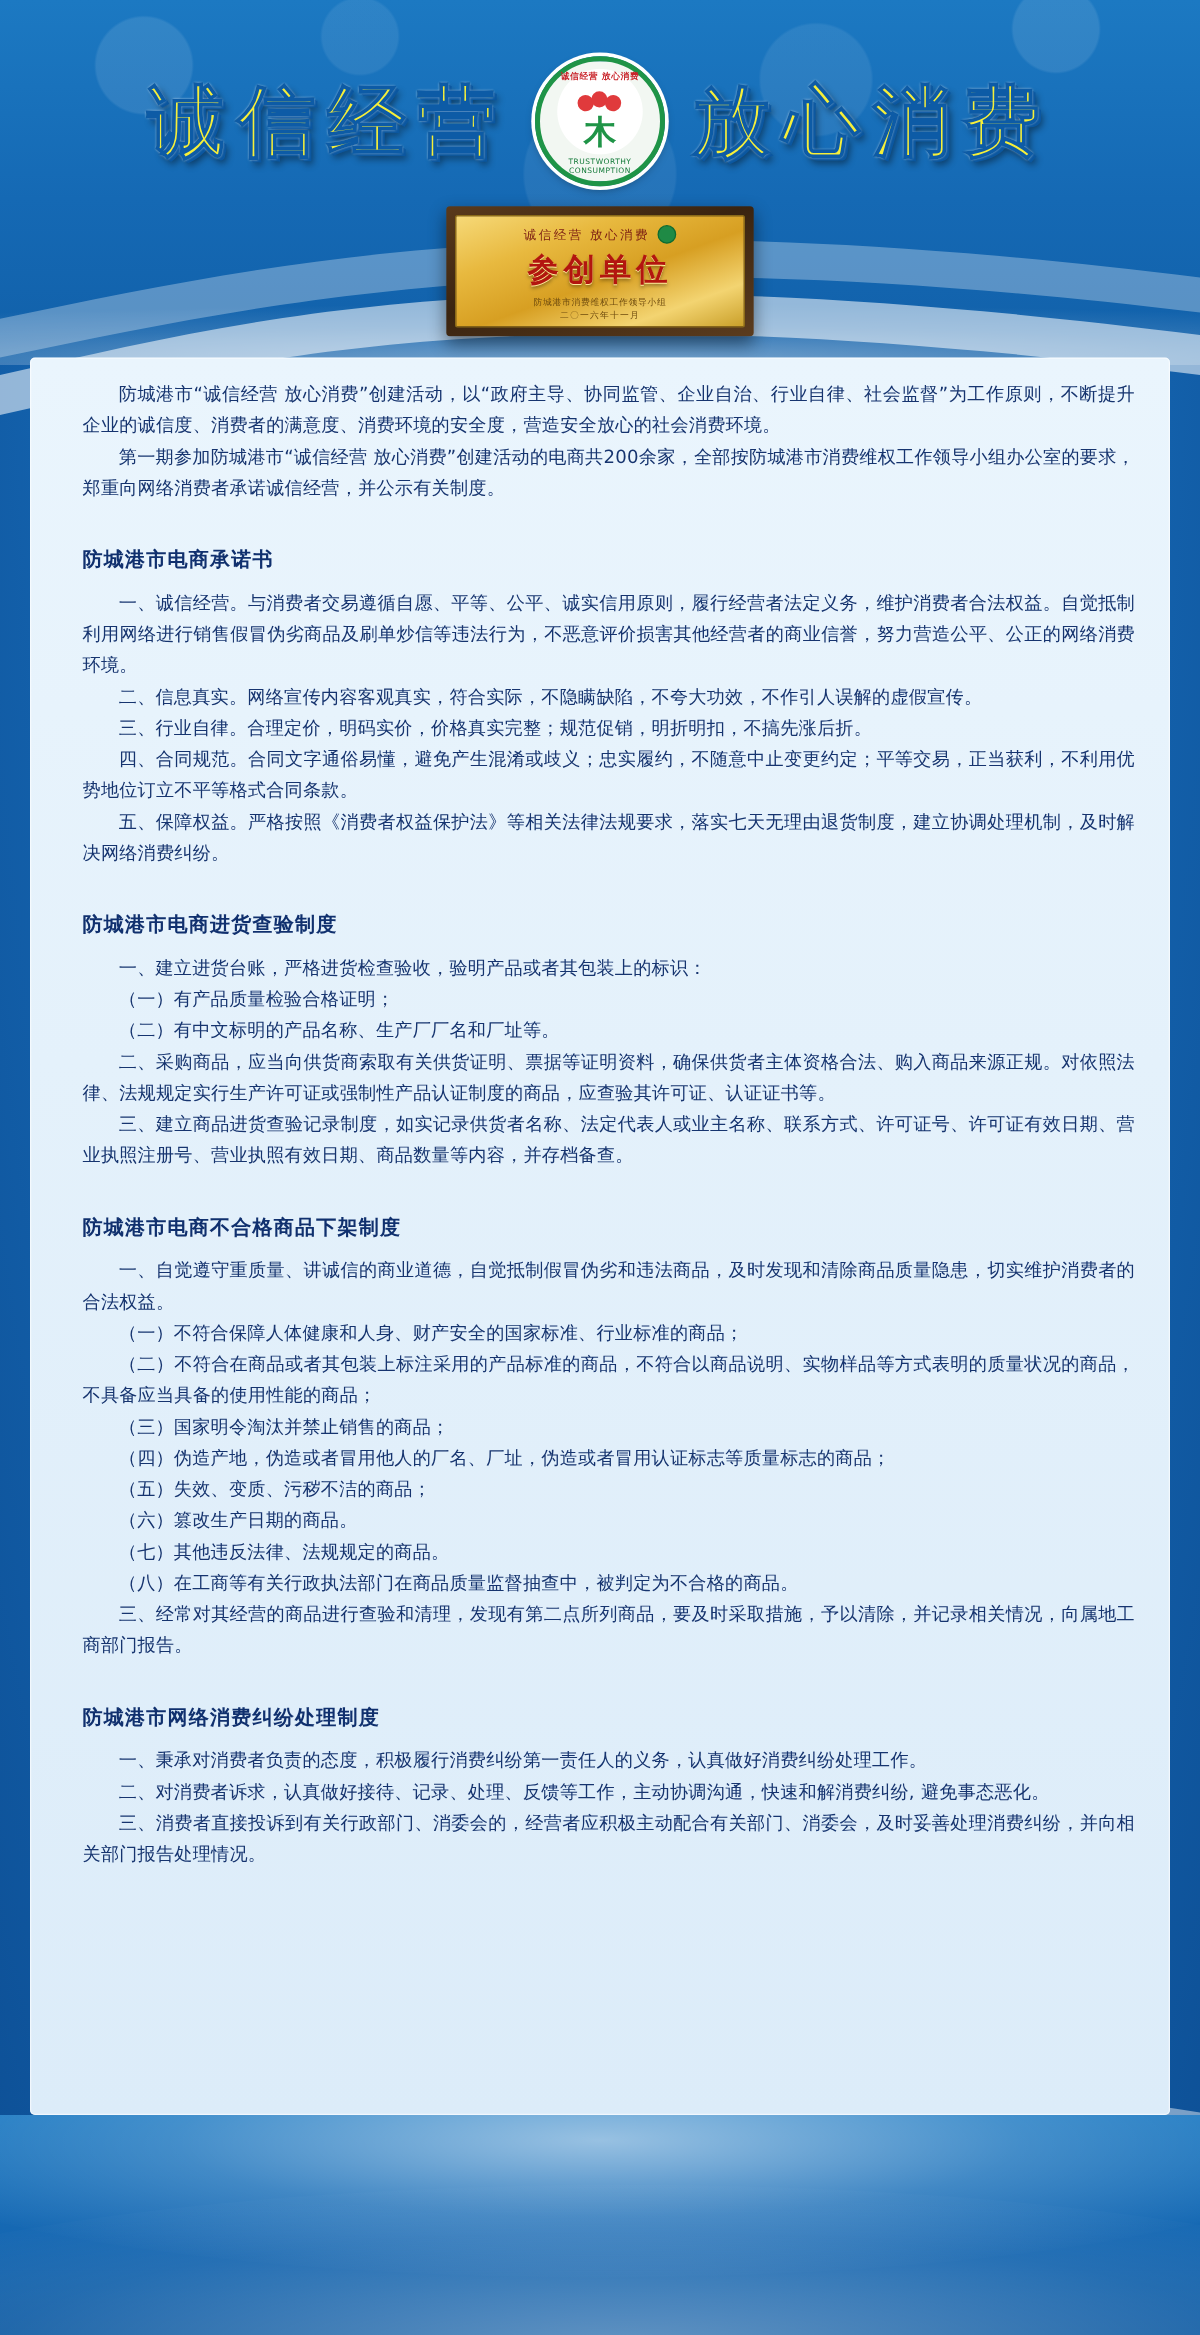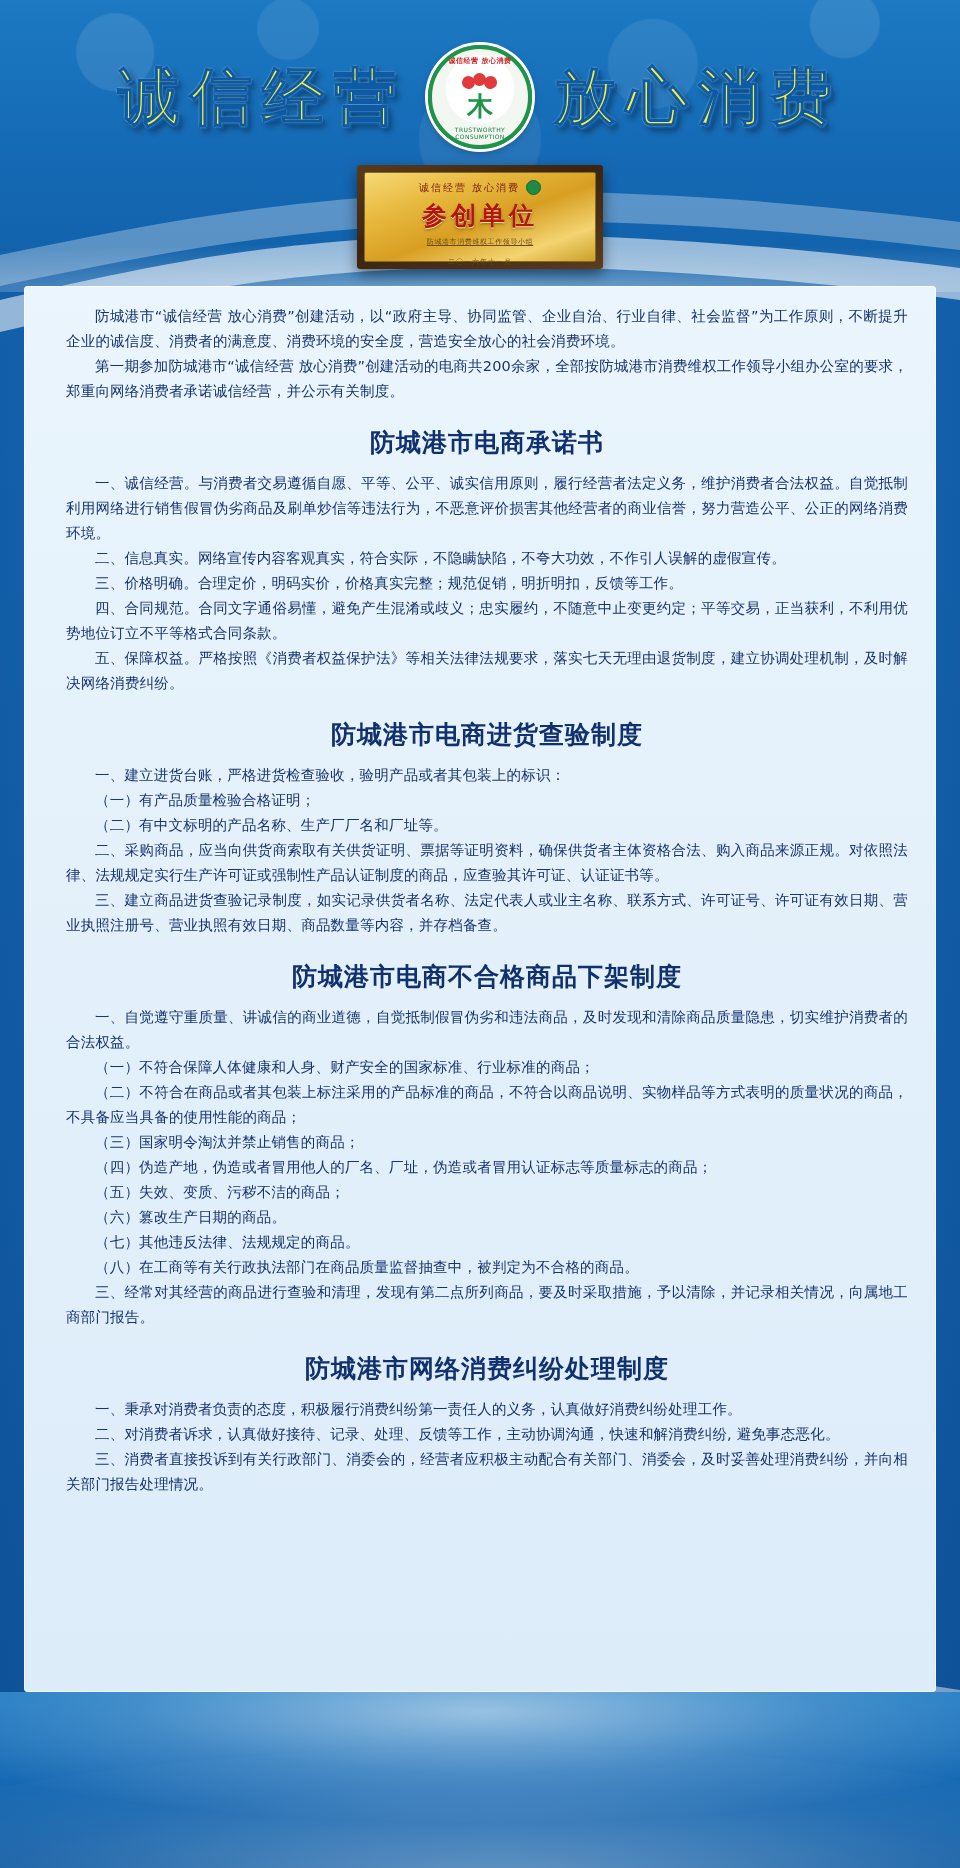--- a/index.html
+++ b/index.html
@@ -91,40 +91,40 @@
     padding-top:7px;box-sizing:border-box;position:relative;
   }
   .plaque-top{font-size:10px;color:#7a1b12;letter-spacing:2px;display:flex;align-items:center;gap:6px;}
   .plaque-badge{
     width:13px;height:13px;border-radius:50%;background:#1f8a45;border:1px solid #0d6b31;
   }
   .plaque-main{
     margin-top:4px;font-size:25px;font-weight:bold;color:#b3160f;letter-spacing:4px;
     text-shadow:0 1px 0 #ffe89a,0 2px 3px rgba(0,0,0,.35);
   }
-  .plaque-sub{margin-top:5px;font-size:7px;color:#6e4b0e;letter-spacing:.6px;text-decoration:underline;}
-  .plaque-date{margin-top:10px;font-size:7px;color:#6e4b0e;letter-spacing:1px;}
+  .plaque-sub{margin-top:5px;font-size:7px;color:#6e4b0e;letter-spacing:.6px;}
+  .plaque-date{margin-top:0;font-size:7px;color:#6e4b0e;letter-spacing:1px;}
   
   .card{
     position:absolute;left:24px;top:286px;width:912px;height:1406px;
     background:linear-gradient(180deg,#eaf5fd 0%,#e4f1fb 40%,#dcecf9 100%);
     border-radius:4px;
     box-shadow:0 0 0 1px rgba(255,255,255,.6) inset;
     box-sizing:border-box;
     padding:18px 28px 10px 42px;
     color:#13306b;
   }
   .p{
     font-size:14.5px;line-height:25px;text-align:justify;
     text-indent:2em;margin:0;color:#16346f;letter-spacing:.2px;
   }
   .p.noindent{text-indent:0;}
   .sec-title{
-    text-align:center;font-size:25px;font-weight:bold;color:#10306e;
-    margin:22px 0 12px 0;letter-spacing:1px;
+    font-size:16px;font-weight:bold;color:#10306e;
+    margin:34px 0 12px 0;letter-spacing:1px;
   }
   
   .bottomband{
     position:absolute;left:0;bottom:0;width:960px;height:176px;
     background:linear-gradient(180deg,#1c79c2 0%,#1567b2 55%,#0f5ba3 100%);
     overflow:hidden;
   }
   .bottomband:before{
     content:"";position:absolute;left:-120px;top:-90px;width:1200px;height:220px;
     border-radius:50%;
@@ -180,21 +180,21 @@
   </div>
 
   <div class="card">
 
     <p class="p">防城港市“诚信经营 放心消费”创建活动，以“政府主导、协同监管、企业自治、行业自律、社会监督”为工作原则，不断提升企业的诚信度、消费者的满意度、消费环境的安全度，营造安全放心的社会消费环境。</p>
     <p class="p">第一期参加防城港市“诚信经营 放心消费”创建活动的电商共200余家，全部按防城港市消费维权工作领导小组办公室的要求，郑重向网络消费者承诺诚信经营，并公示有关制度。</p>
 
     <div class="sec-title">防城港市电商承诺书</div>
     <p class="p">一、诚信经营。与消费者交易遵循自愿、平等、公平、诚实信用原则，履行经营者法定义务，维护消费者合法权益。自觉抵制利用网络进行销售假冒伪劣商品及刷单炒信等违法行为，不恶意评价损害其他经营者的商业信誉，努力营造公平、公正的网络消费环境。</p>
     <p class="p">二、信息真实。网络宣传内容客观真实，符合实际，不隐瞒缺陷，不夸大功效，不作引人误解的虚假宣传。</p>
-    <p class="p">三、价格明确。合理定价，明码实价，价格真实完整；规范促销，明折明扣，反馈等工作。</p>
+    <p class="p">三、行业自律。合理定价，明码实价，价格真实完整；规范促销，明折明扣，不搞先涨后折。</p>
     <p class="p">四、合同规范。合同文字通俗易懂，避免产生混淆或歧义；忠实履约，不随意中止变更约定；平等交易，正当获利，不利用优势地位订立不平等格式合同条款。</p>
     <p class="p">五、保障权益。严格按照《消费者权益保护法》等相关法律法规要求，落实七天无理由退货制度，建立协调处理机制，及时解决网络消费纠纷。</p>
 
     <div class="sec-title">防城港市电商进货查验制度</div>
     <p class="p">一、建立进货台账，严格进货检查验收，验明产品或者其包装上的标识：</p>
     <p class="p">（一）有产品质量检验合格证明；</p>
     <p class="p">（二）有中文标明的产品名称、生产厂厂名和厂址等。</p>
     <p class="p">二、采购商品，应当向供货商索取有关供货证明、票据等证明资料，确保供货者主体资格合法、购入商品来源正规。对依照法律、法规规定实行生产许可证或强制性产品认证制度的商品，应查验其许可证、认证证书等。</p>
     <p class="p">三、建立商品进货查验记录制度，如实记录供货者名称、法定代表人或业主名称、联系方式、许可证号、许可证有效日期、营业执照注册号、营业执照有效日期、商品数量等内容，并存档备查。</p>
 

